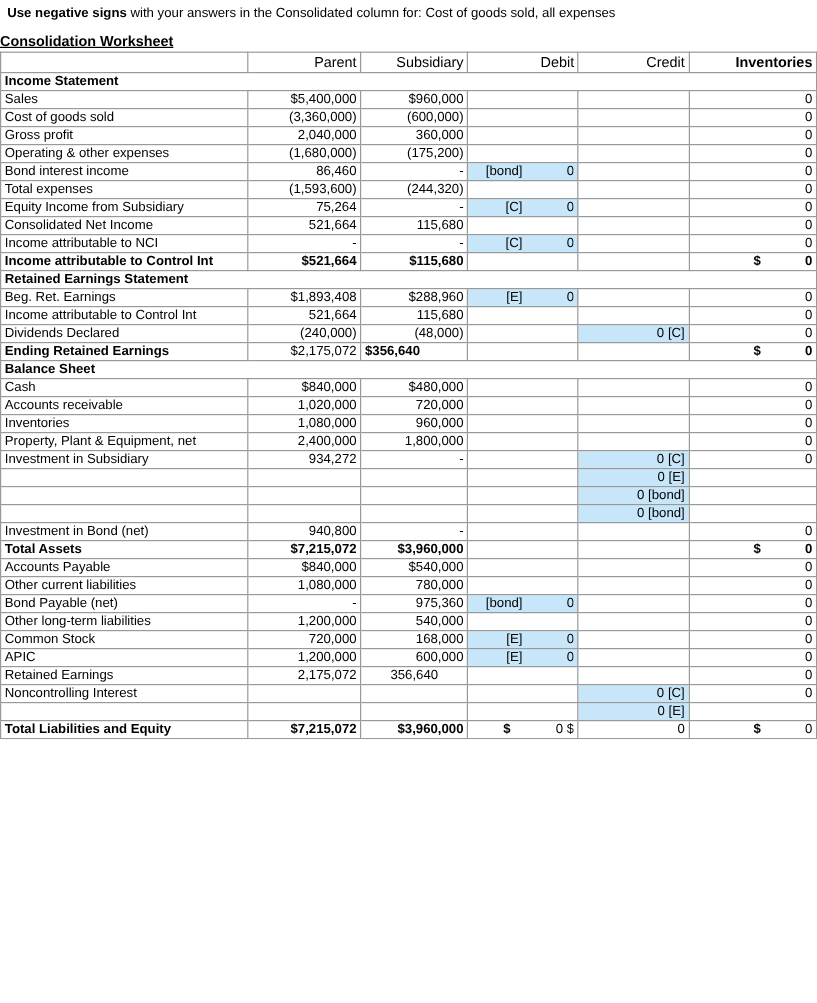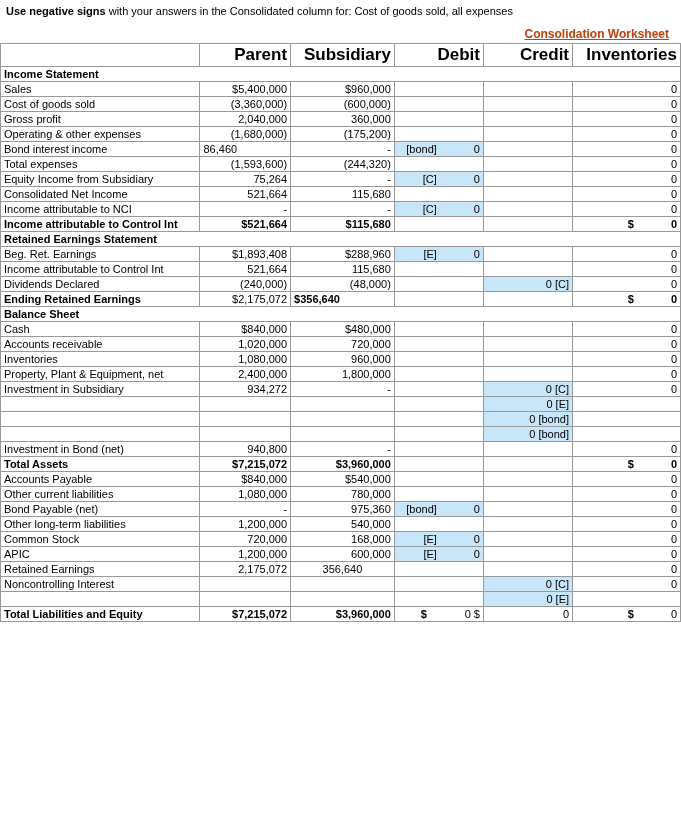--- a/index.html
+++ b/index.html
@@ -12,42 +12,42 @@
     }
     .header-note {
       padding: 4px 6px;
       font-size: 11px;
       line-height: 1.4;
     }
     .header-note strong {
       font-weight: bold;
     }
     .worksheet-title {
-      text-align: right;
+      text-align: left;
       font-weight: bold;
       font-size: 12px;
-      color: #c2410c;
+      color: #000000;
       text-decoration: underline;
       padding: 4px 12px 2px 0;
     }
     table {
       width: 100%;
       border-collapse: collapse;
       font-size: 11px;
     }
     th, td {
       border: 1px solid #999;
       padding: 1px 3px;
       white-space: nowrap;
     }
     th {
       background: #fff;
-      font-weight: bold;
+      font-weight: normal;
       text-align: center;
-      font-size: 17px;
+      font-size: 12px;
     }
     .col-label { width: 170px; text-align: left; }
     .col-parent { width: 80px; text-align: right; }
     .col-subsidiary { width: 75px; text-align: right; }
     .col-debit { width: 75px; text-align: right; }
     .col-credit { width: 75px; text-align: right; }
     .col-consolidated { width: 90px; text-align: right; }
   </style>
 </head>
 <body>
@@ -109,21 +109,21 @@
       <tr>
         <td class="col-label">Operating &amp; other expenses</td>
         <td style="text-align:right">(1,680,000)</td>
         <td style="text-align:right">(175,200)</td>
         <td class="col-debit" style="text-align: right;"><input type="text" style="width: 60px; border: none; outline: none; font-size: 11px; text-align: right; background: transparent;"></td>
         <td class="col-credit" style="text-align: right;"><input type="text" style="width: 60px; border: none; outline: none; font-size: 11px; text-align: right; background: transparent;"></td>
         <td class="col-consolidated" style="text-align: right;"><input type="text" value="0" style="width: 60px; border: none; outline: none; font-size: 11px; text-align: right; background: transparent;"></td>
       </tr>
       <tr>
         <td class="col-label">Bond interest income</td>
-        <td style="">86,460</td>
+        <td style="text-align:right">86,460</td>
         <td style="text-align:right">-</td>
         <td class="col-debit" style="text-align: right; background: rgb(200, 230, 250);">[bond] <input type="text" value="0" style="width: 40px; border: none; outline: none; font-size: 11px; text-align: right; background: transparent;"></td>
         <td class="col-credit" style="text-align: right;"><input type="text" style="width: 60px; border: none; outline: none; font-size: 11px; text-align: right; background: transparent;"></td>
         <td class="col-consolidated" style="text-align: right;"><input type="text" value="0" style="width: 60px; border: none; outline: none; font-size: 11px; text-align: right; background: transparent;"></td>
       </tr>
       <tr>
         <td class="col-label">Total expenses</td>
         <td style="text-align:right">(1,593,600)</td>
         <td style="text-align:right">(244,320)</td>
         <td class="col-debit" style="text-align: right;"><input type="text" style="width: 60px; border: none; outline: none; font-size: 11px; text-align: right; background: transparent;"></td>

